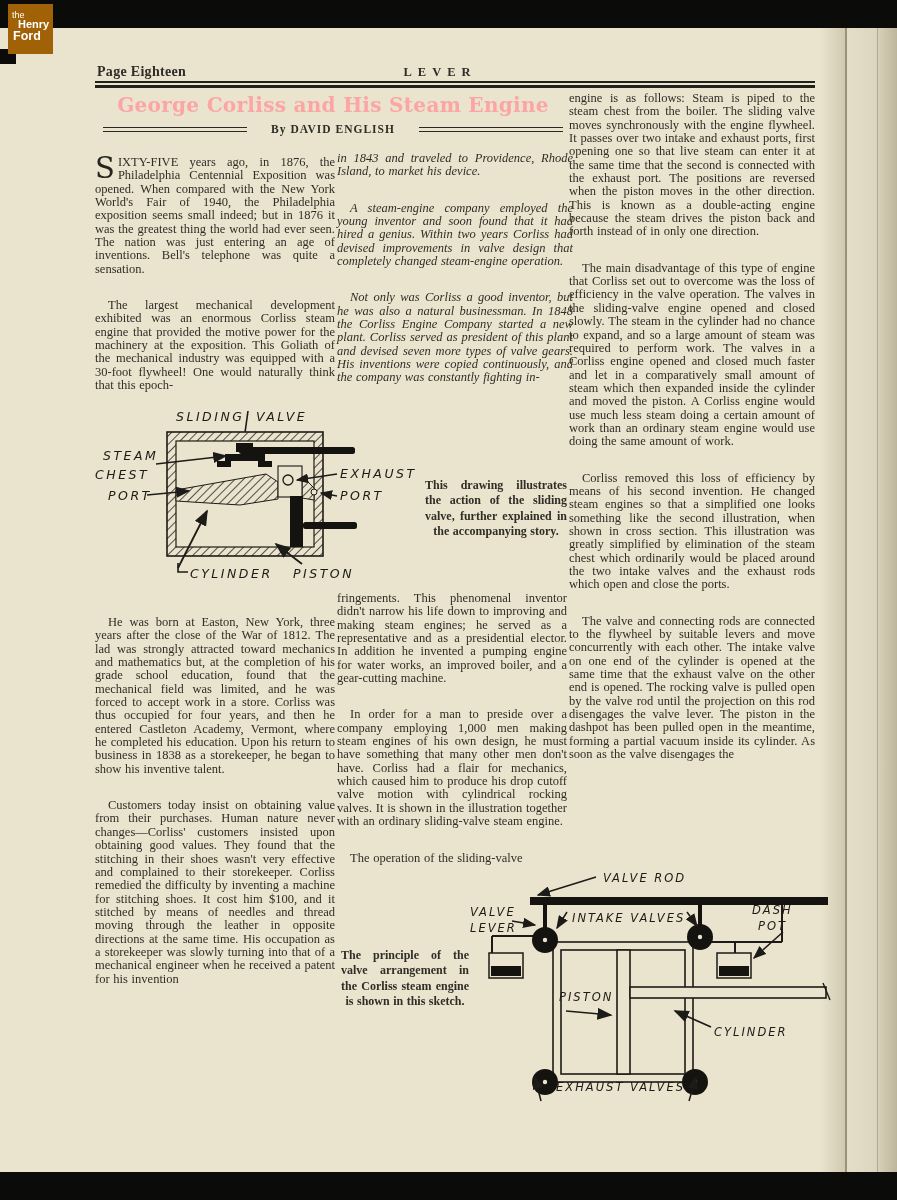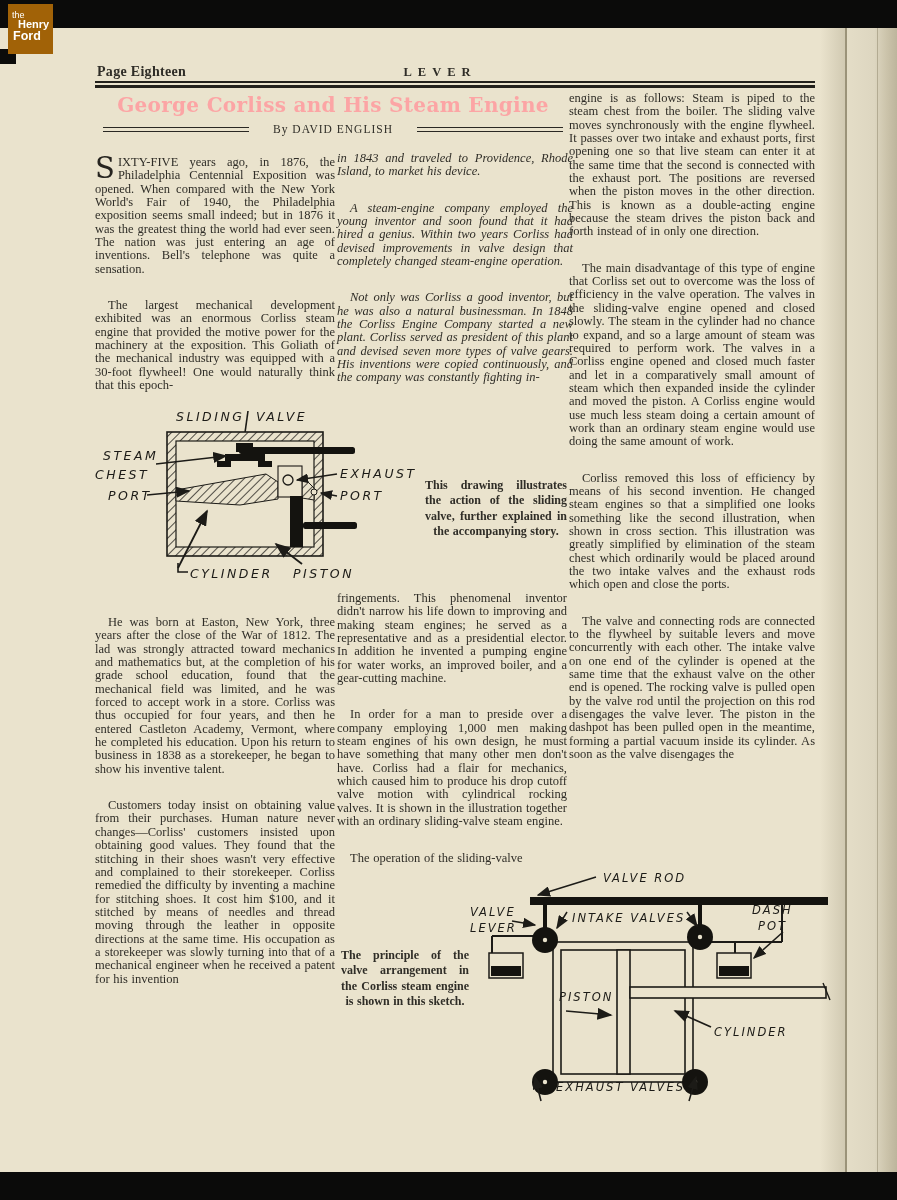--- a/index.html
+++ b/index.html
@@ -29,21 +29,21 @@
   .masthead { position:absolute; left:270px; top:5px; width:150px; text-align:center;
               font-size:12.5px; font-weight:bold; letter-spacing:6px; }
   .rule1 { position:absolute; left:0; top:21px; width:720px; height:2px; background:#23211c; }
   .rule2 { position:absolute; left:0; top:25px; width:720px; height:3px; background:#23211c; }
 
   .title-block { position:absolute; left:8px; top:33px; width:460px; text-align:center; }
   .title-block h1 { font-family:"DejaVu Serif", serif; font-size:20px; line-height:24px;
                     font-weight:bold; color:#fca5a5; letter-spacing:0.3px; }
   .byline-row { display:flex; align-items:center; margin-top:6px; }
   .byrule { flex:1; height:5px; border-top:1.5px solid #2a2823; border-bottom:1.5px solid #2a2823; }
-  .byline { font-size:11.5px; font-weight:normal; letter-spacing:1px; margin:0 24px; white-space:nowrap; }
+  .byline { font-size:11.5px; font-weight:bold; letter-spacing:1px; margin:0 24px; white-space:nowrap; }
 
   .col { position:absolute; font-size:12.5px; line-height:13.35px; text-align:justify; word-spacing:0.6px; }
   .col p { text-align:justify; }
   .col p.ind { text-indent:13px;margin-top:23px; }
   .col1a { left:0; top:96px; width:240px; }
   .col2a { left:242px; top:92px; width:236px;font-style:italic; }
   .col3  { left:474px; top:32px; width:246px; }
   .col1b { left:0; top:533px; width:240px; }
   .col2b { left:242px; top:532px; width:230px; }
 

